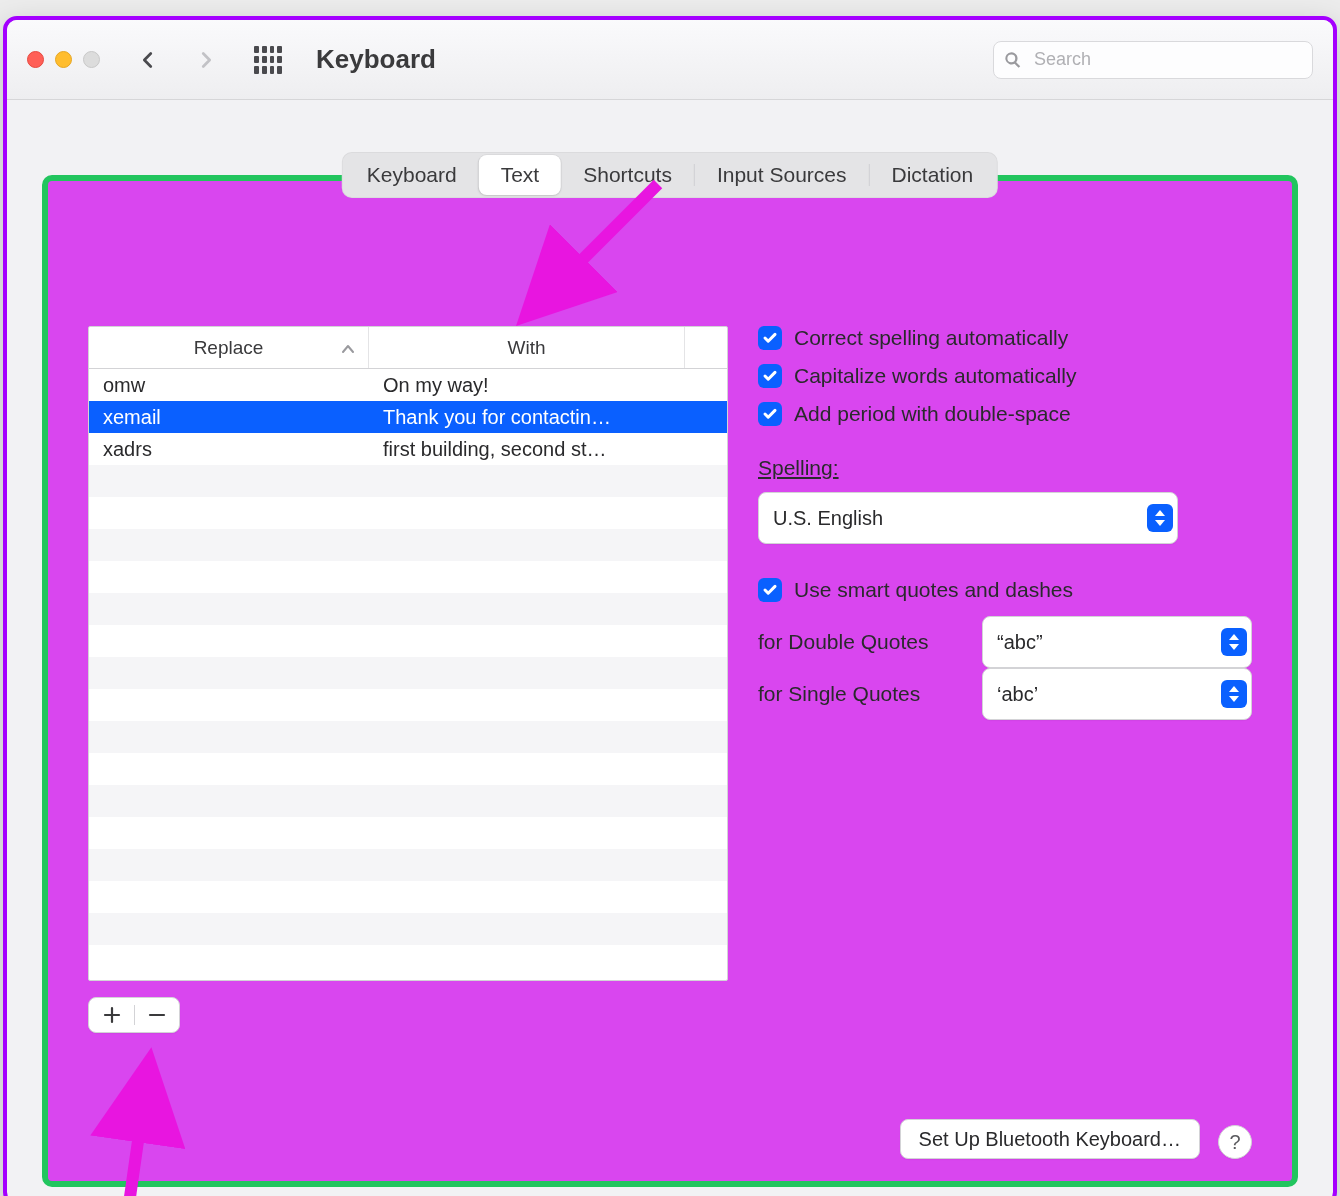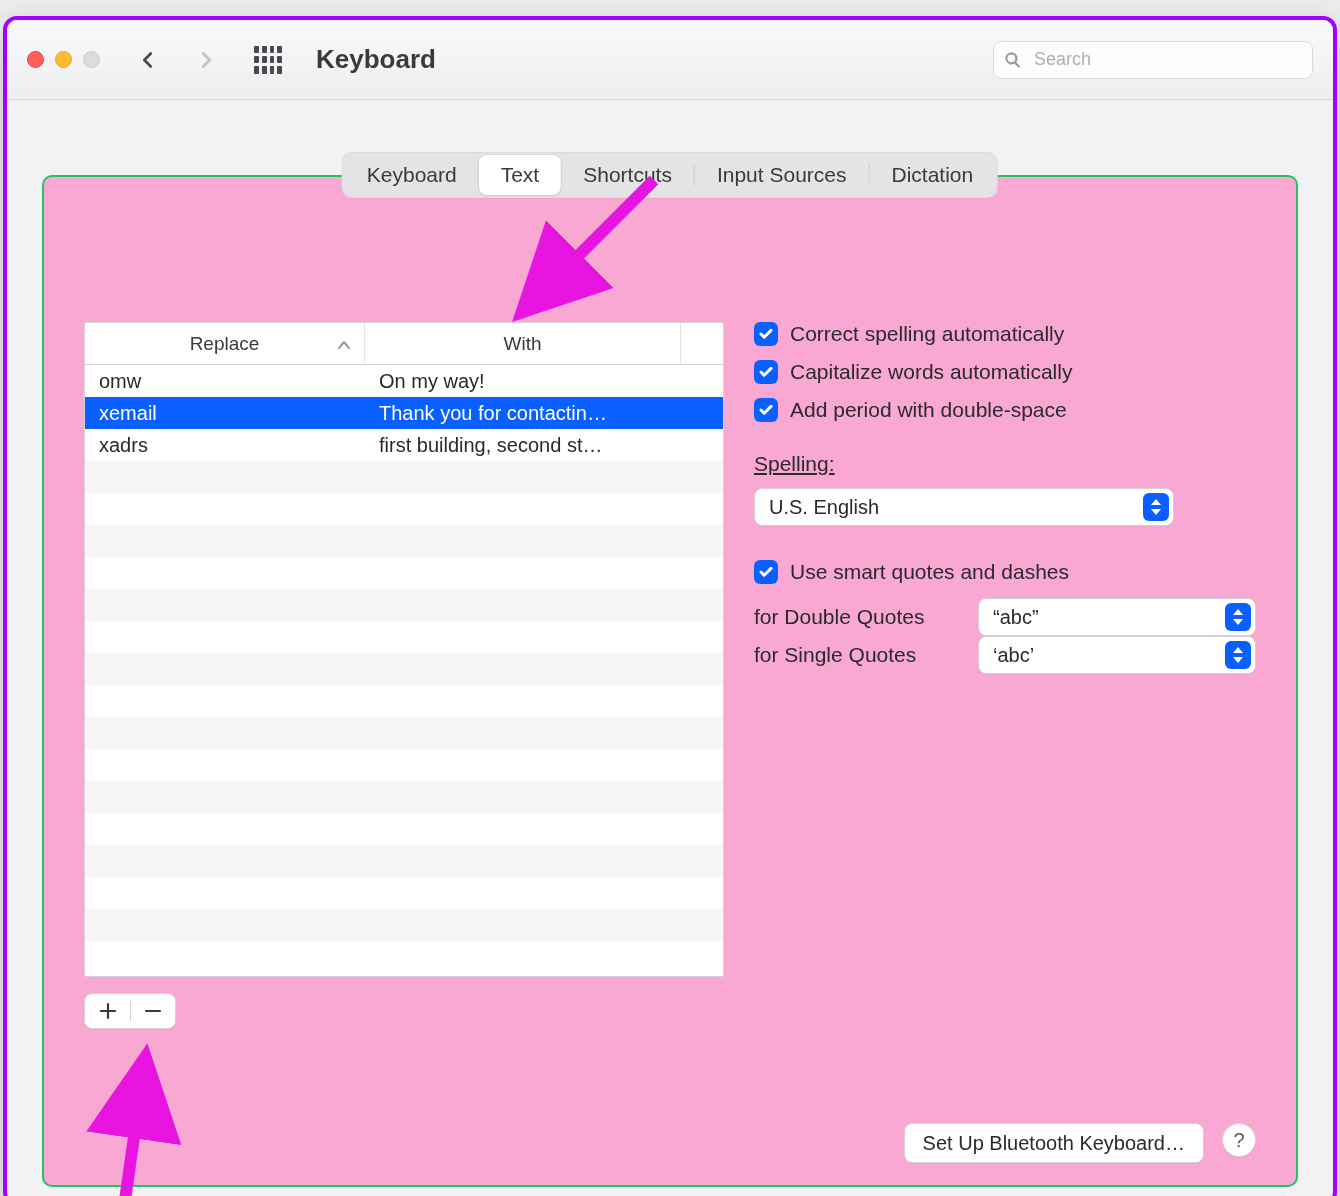--- a/index.html
+++ b/index.html
@@ -100,23 +100,23 @@
     font-weight: 500;
   }
   .tab-sep {
     width: 1px; height: 22px; background: #cfcfd3; align-self: center;
   }
 
   .panel {
     position: absolute;
     left: 35px; right: 35px;
     top: 75px; bottom: 15px;
-    background: #f9a8d4;
+    background: #d946ef;
     border-radius: 10px;
-    border: 2px solid #22c55e;
+    border: 6px solid #22c55e;
   }
 
   .table-wrap {
     position: absolute;
     left: 40px; top: 145px;
     width: 640px; height: 655px;
     background: #fff;
     border: 1px solid #d3d3d6;
     border-radius: 2px;
     overflow: hidden;
@@ -184,21 +184,21 @@
     background: #0a60ff;
     display: flex; align-items: center; justify-content: center;
     flex-shrink: 0;
   }
   .checkbox svg { width: 16px; height: 16px; stroke: #fff; stroke-width: 3; fill: none; stroke-linecap: round; stroke-linejoin: round;}
   .section-label {
     margin-top: 30px; margin-bottom: 12px; text-decoration: underline;
   }
   .popup {
     display: flex; align-items: center;
-    height: 38px;
+    height: 52px;
     background: #fff;
     border: 1px solid #d3d3d6;
     border-radius: 8px;
     padding: 0 4px 0 14px;
     font-size: 20px;
     box-shadow: 0 1px 1px rgba(0,0,0,0.04);
     gap: 8px;
   }
   .popup .popup-label { flex: 1; }
   .popup .stepper {
@@ -211,21 +211,21 @@
   .popup .stepper svg { width: 10px; height: 8px; fill: #fff; }
   .inline-row {
     display: flex; align-items: center; gap: 14px;
   }
   .inline-row .label { flex: 0 0 210px; }
   .inline-row .popup { flex: 1; }
 
   .footer {
     position: absolute;
     right: 40px; bottom: 22px;
-    display: flex; align-items: flex-start; gap: 18px;
+    display: flex; align-items: flex-end; gap: 18px;
   }
   .big-btn {
     height: 40px;
     background: #fff;
     border: 1px solid #d3d3d6;
     border-radius: 8px;
     padding: 0 18px;
     font-size: 20px; color: #2a2a2c;
     display: flex; align-items: center;
     box-shadow: 0 1px 1px rgba(0,0,0,0.04);

